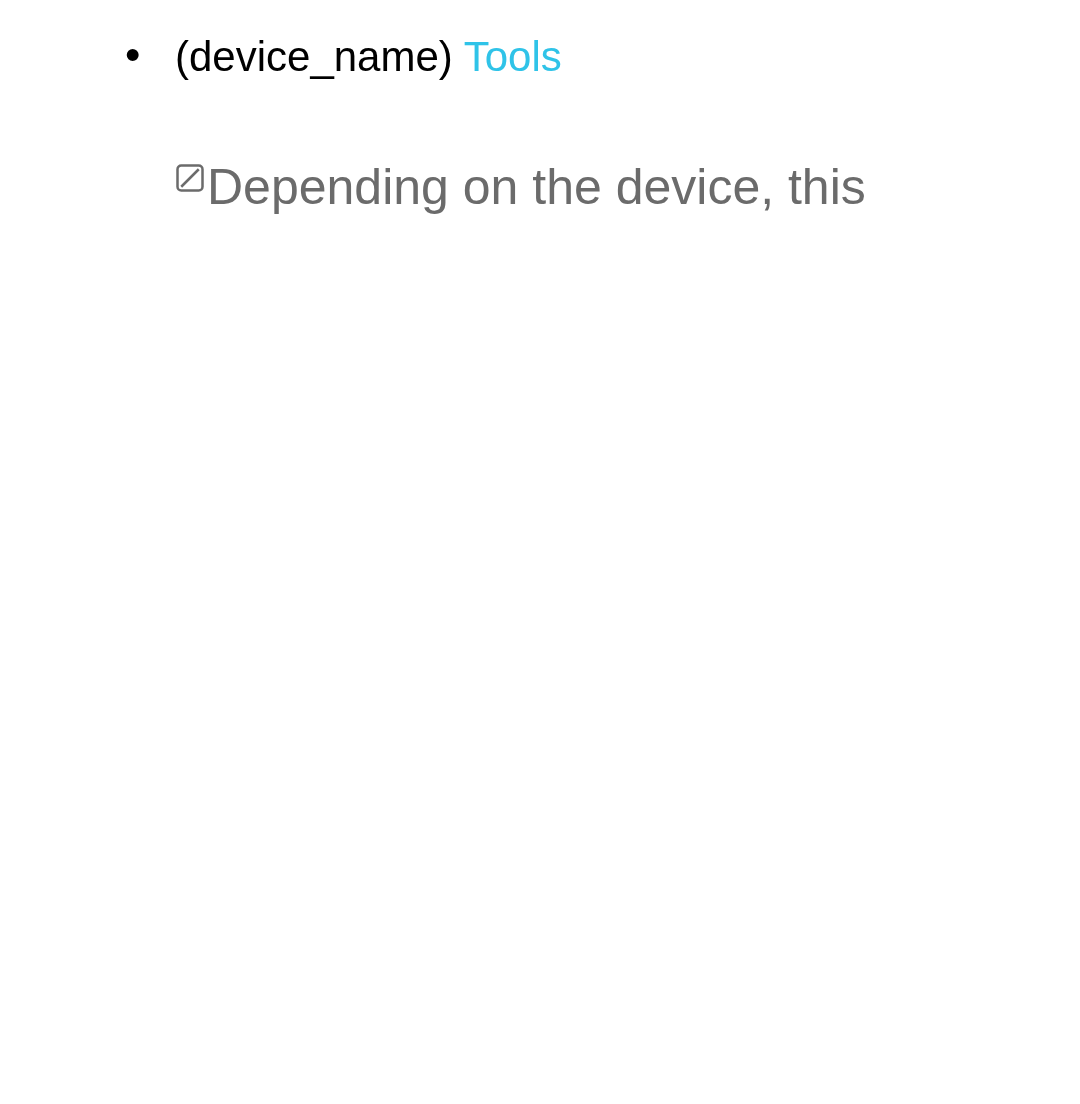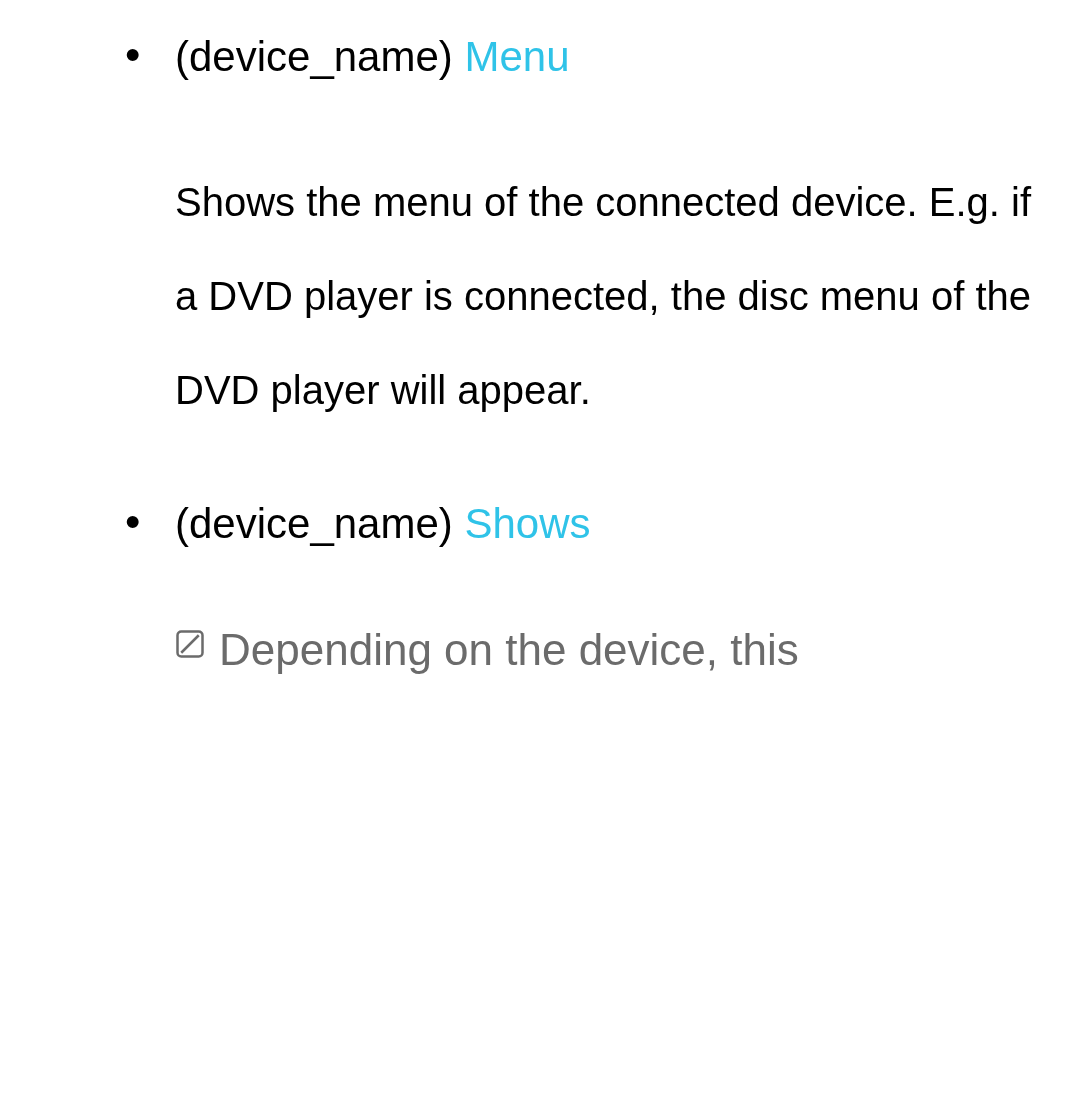--- a/index.html
+++ b/index.html
@@ -45,52 +45,46 @@
     }
     .item-desc {
       font-size: 40px;
       line-height: 2.35;
       color: #000;
     }
     .note {
       margin-top: 55px;
       padding-left: 0;
       color: #6b6b6b;
-      font-size: 44px;
+      font-size: 50px;
       line-height: 1.3;
       display: flex;
       align-items: flex-start;
-      gap: 14px;
+      gap: 2px;
     }
     .note-icon {
       flex: 0 0 auto;
       width: 30px;
       height: 30px;
       margin-top: 8px;
     }
     .note-icon svg {
       width: 100%;
       height: 100%;
       display: block;
     }
   </style>
 </head>
 <body>
 
 <div class="content">
   <ul>
     <li>
       <div class="item-title">
-        <span>(device_name) </span><span class="link-text">Menu</span>
-      </div>
-      <div class="item-desc">Shows the menu of the connected device. E.g. if a DVD player is connected, the disc menu of the DVD player will appear.</div>
-    </li>
-    <li>
-      <div class="item-title">
-        <span>(device_name) </span><span class="link-text">Shows</span>
+        <span>(device_name) </span><span class="link-text">Tools</span>
       </div>
       <div class="note">
         <span class="note-icon">
           <svg viewBox="0 0 24 24" fill="none" stroke="#6b6b6b" stroke-width="2">
             <rect x="2" y="2" width="20" height="20" rx="3"></rect>
             <line x1="5" y1="19" x2="19" y2="5"></line>
           </svg>
         </span>
         <span>Depending on the device, this</span>
       </div>

